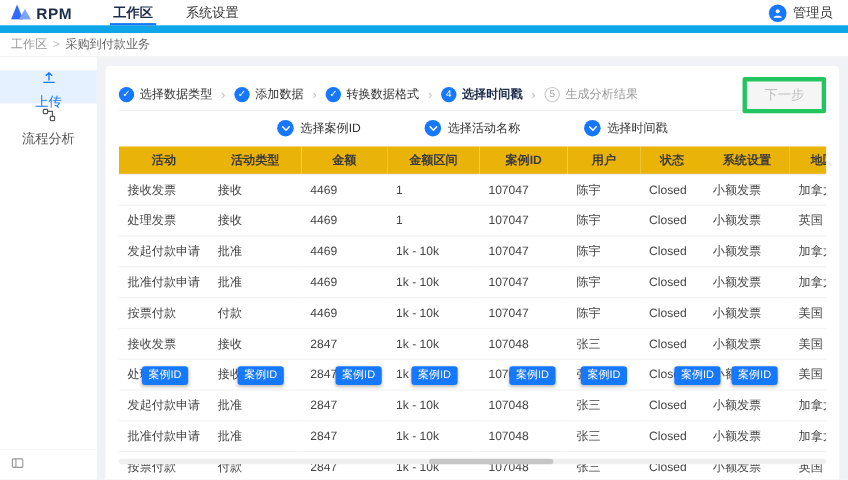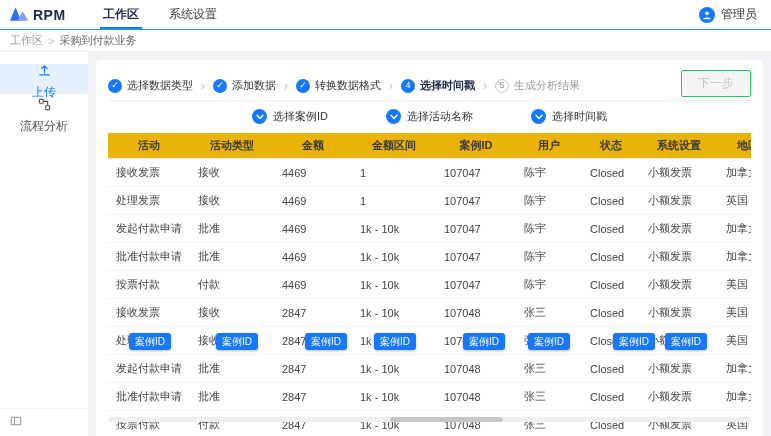--- a/index.html
+++ b/index.html
@@ -2,21 +2,21 @@
 <html><head>
 <meta charset="utf-8">
 <style>
   * { margin:0; padding:0; box-sizing:border-box; }
   html,body { width:771px; height:436px; overflow:hidden; background:#f0f2f5;
     font-family:"Liberation Sans","DejaVu Sans",sans-serif; font-size:12px; color:#333; }
   body { position:relative; }
 
   
   .topbar { height:30px; background:#fff; display:flex; align-items:center;
-    border-bottom:1px solid #0ea5e9; position:relative; z-index:3; }
+    border-bottom:7px solid #0ea5e9; position:relative; z-index:3; }
   .logo { display:flex; align-items:center; gap:4px; padding:0 10px; min-width:88px; }
   .logo-text { font-weight:bold; font-size:14px; color:#1c2b4a; letter-spacing:.5px; }
   .top-tabs { display:flex; height:100%; }
   .top-tab { padding:0 15px; display:flex; align-items:center; height:100%;
     cursor:pointer; position:relative; color:#333; font-size:12px; }
   .top-tab.active { color:#1c2b4a; font-weight:bold; }
   .top-tab.active::after { content:""; position:absolute; left:12px; right:12px; bottom:0;
     height:2px; background:#1677ff; }
   .topbar-right { margin-left:auto; display:flex; align-items:center; gap:6px;
     padding-right:14px; cursor:pointer; }
@@ -40,21 +40,21 @@
     font-size:12px; color:#555; cursor:pointer;flex-direction:column; }
   .side-item.active { background:#e6f1ff; color:#1677ff; }
   .side-icon { display:inline-flex; align-items:center; }
   .sidebar-footer { margin-top:auto; padding:6px 10px; border-top:1px solid #f5f5f5; }
   .collapse-icon { display:inline-flex; cursor:pointer; }
 
   .content { flex:1; padding:8px 8px 0 8px; overflow:hidden; }
   .card { background:#fff; border-radius:4px; padding:10px 12px; position:relative; min-height:100%; }
   .card-title { font-size:13px; font-weight:bold; color:#222; }
   .next-btn { position:absolute; top:10px; right:12px; padding:4px 16px; font-size:12px;
-    background:#f5f5f5; border:1px solid #22c55e; border-radius:2px; color:#bfbfbf;
+    background:#f5f5f5; border:4px solid #22c55e; border-radius:2px; color:#bfbfbf;
     font-family:inherit; cursor:not-allowed; }
 
   
   .steps { display:flex; align-items:center; gap:7px; margin-top:8px;
     padding-bottom:7px; border-bottom:1px solid #f0f0f0; }
   .step { display:inline-flex; align-items:center; gap:5px; cursor:pointer; }
   .step-dot { width:14px; height:14px; border-radius:50%; display:inline-flex;
     align-items:center; justify-content:center; font-size:9px; line-height:1; }
   .step.done .step-dot, .step.current .step-dot { background:#1677ff; color:#fff; }
   .step.pending .step-dot { background:#fff; border:1px solid #c9c9c9; color:#999; }

